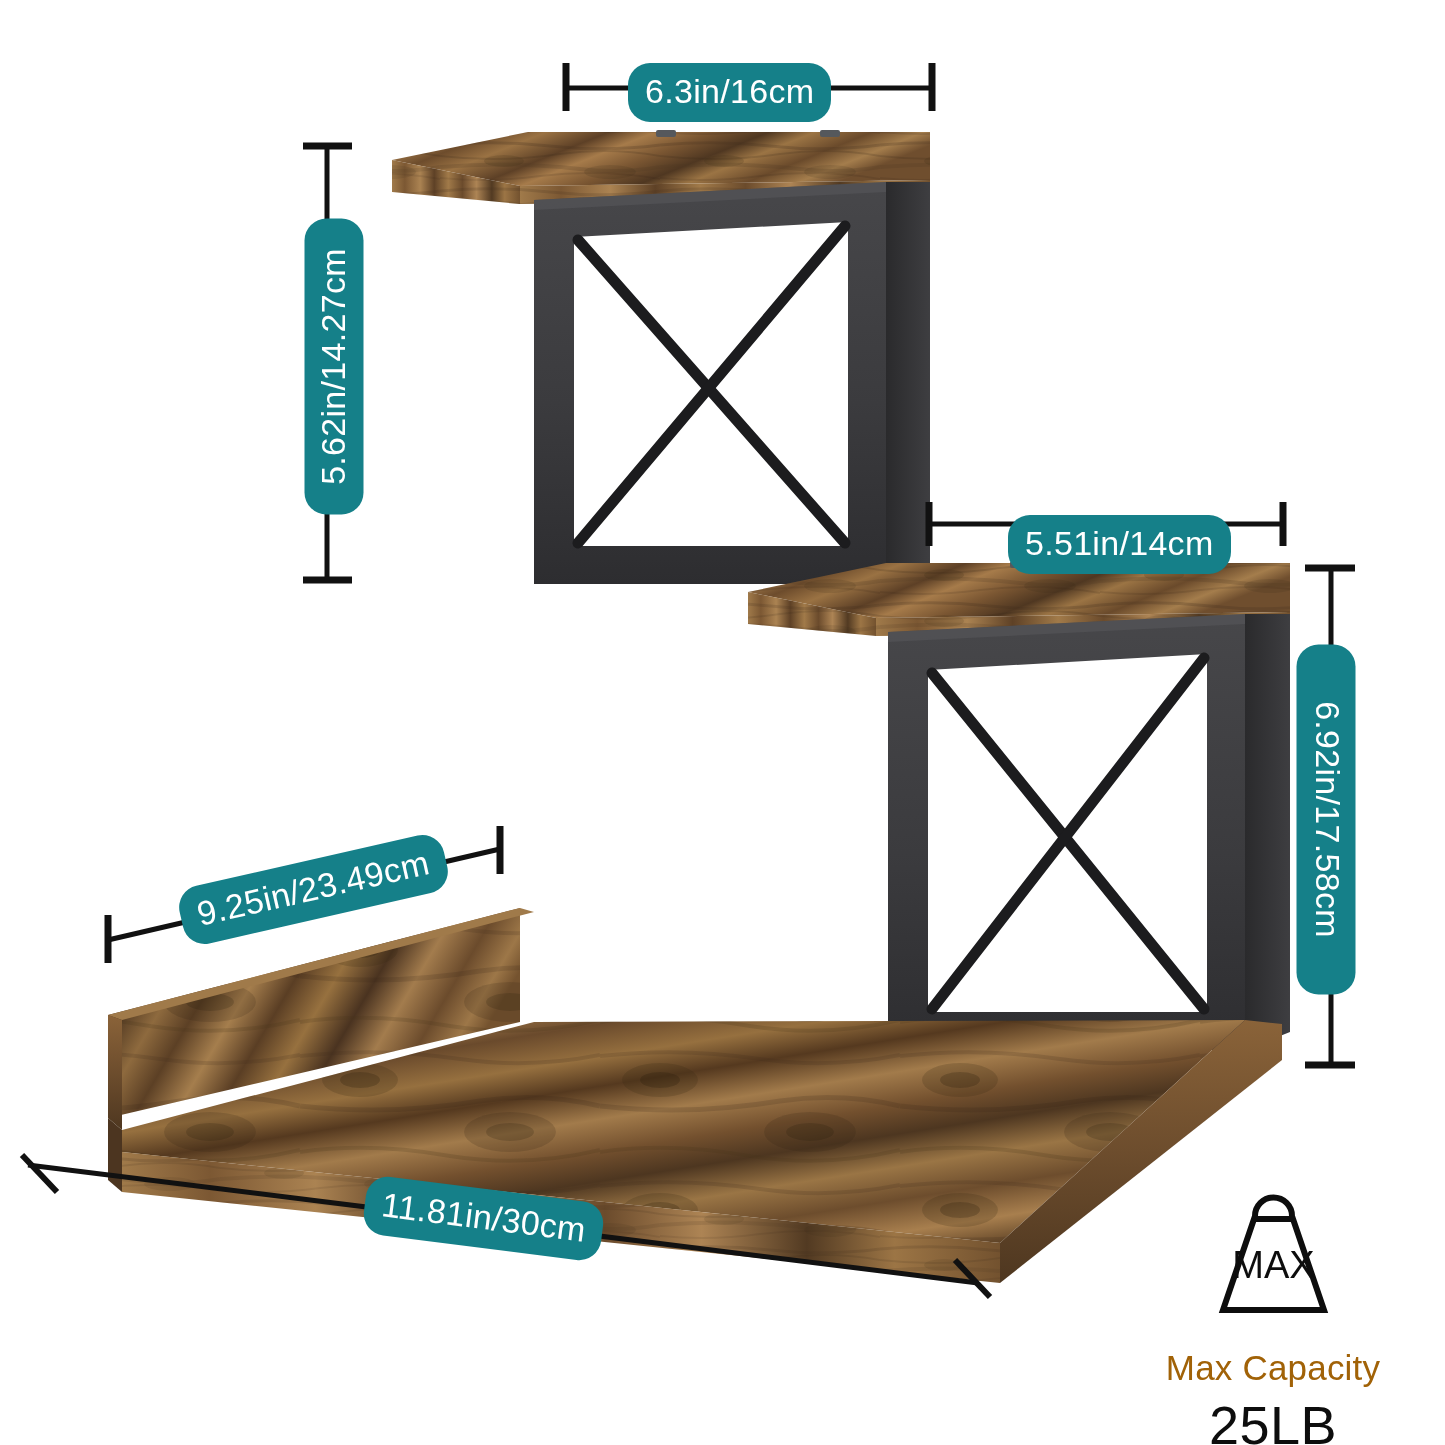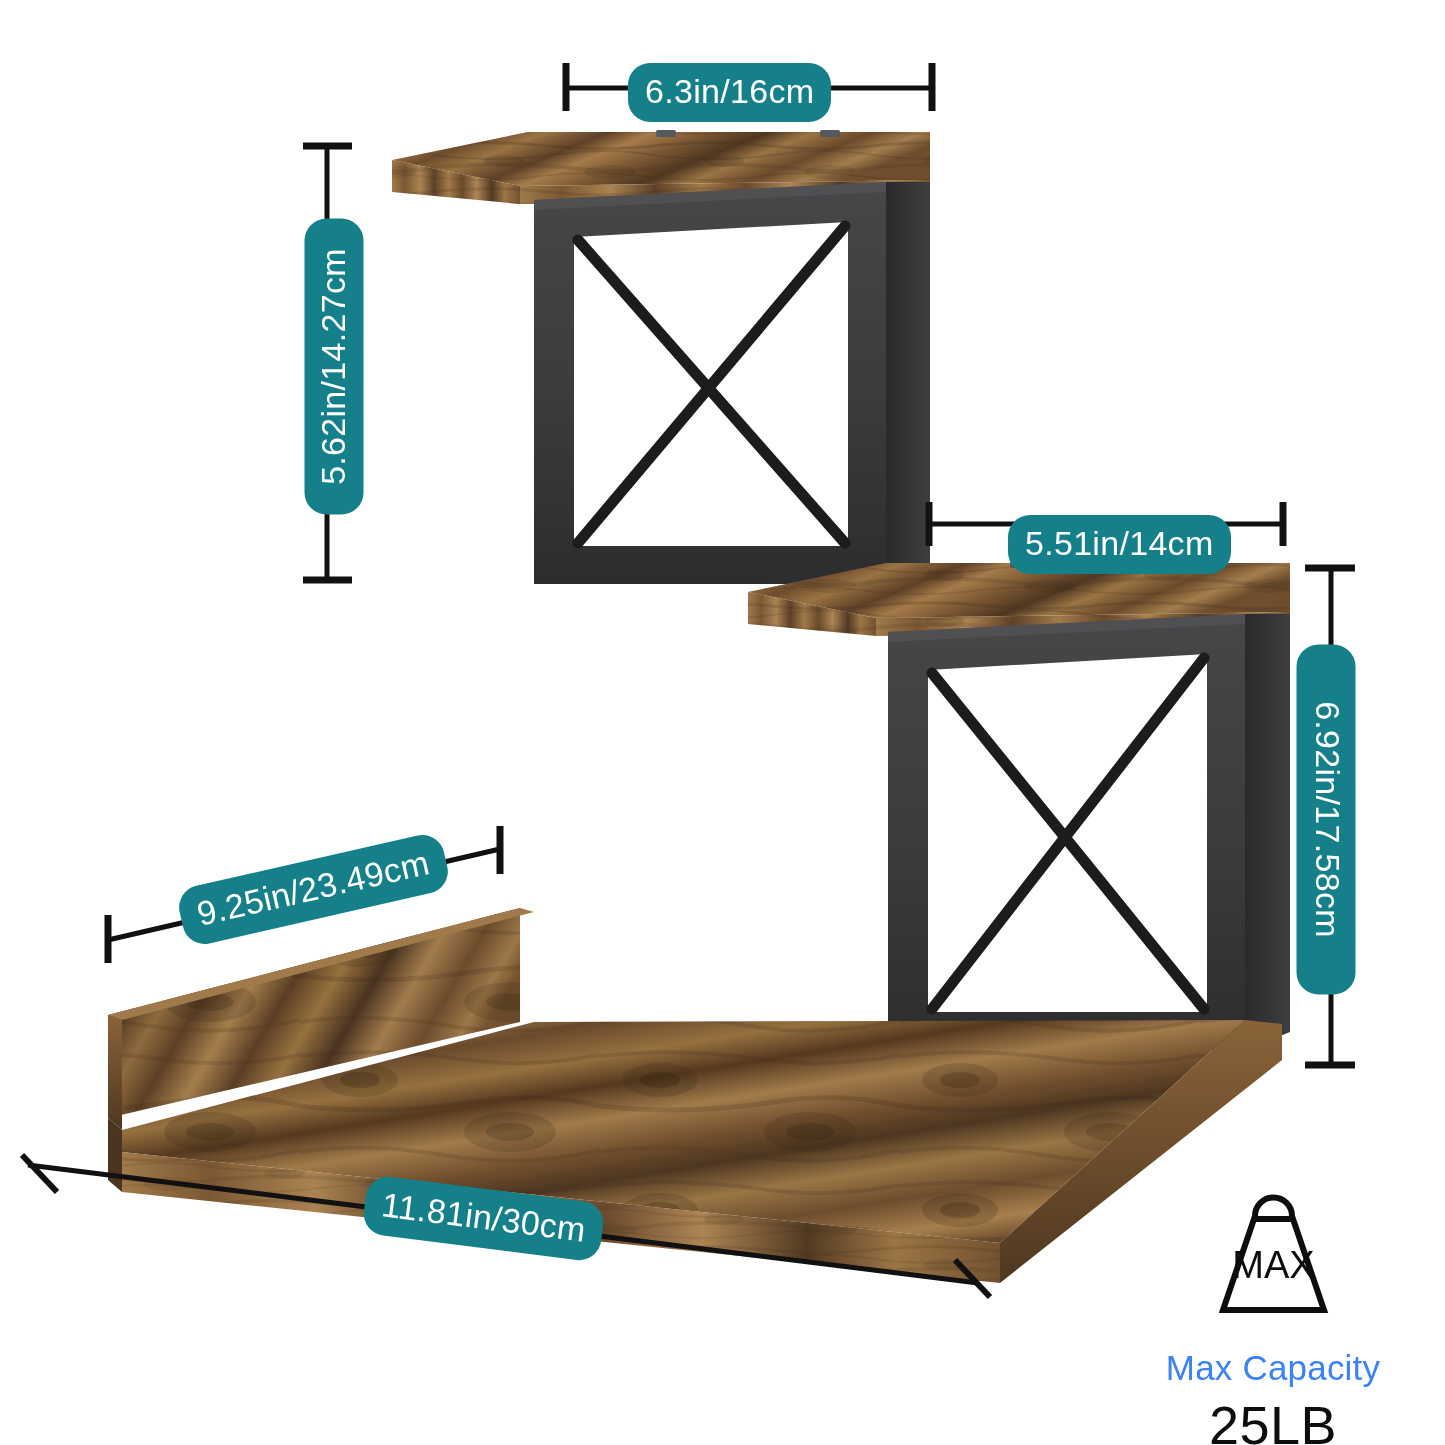--- a/index.html
+++ b/index.html
@@ -50,21 +50,21 @@
     position: absolute;
     left: 1128px;
     top: 1188px;
     width: 290px;
     display: flex;
     flex-direction: column;
     align-items: center;
   }
   #cap-label {
     font-size: 35px;
-    color: #3b82f6;
+    color: #a16207;
     margin-top: 10px;
     font-family: "Liberation Sans", sans-serif;
     letter-spacing: 0.2px;
   }
   #cap-value {
     font-size: 54px;
     color: #0d0d0d;
     margin-top: 6px;
     font-family: "Liberation Sans", sans-serif;
     letter-spacing: 0.5px;

